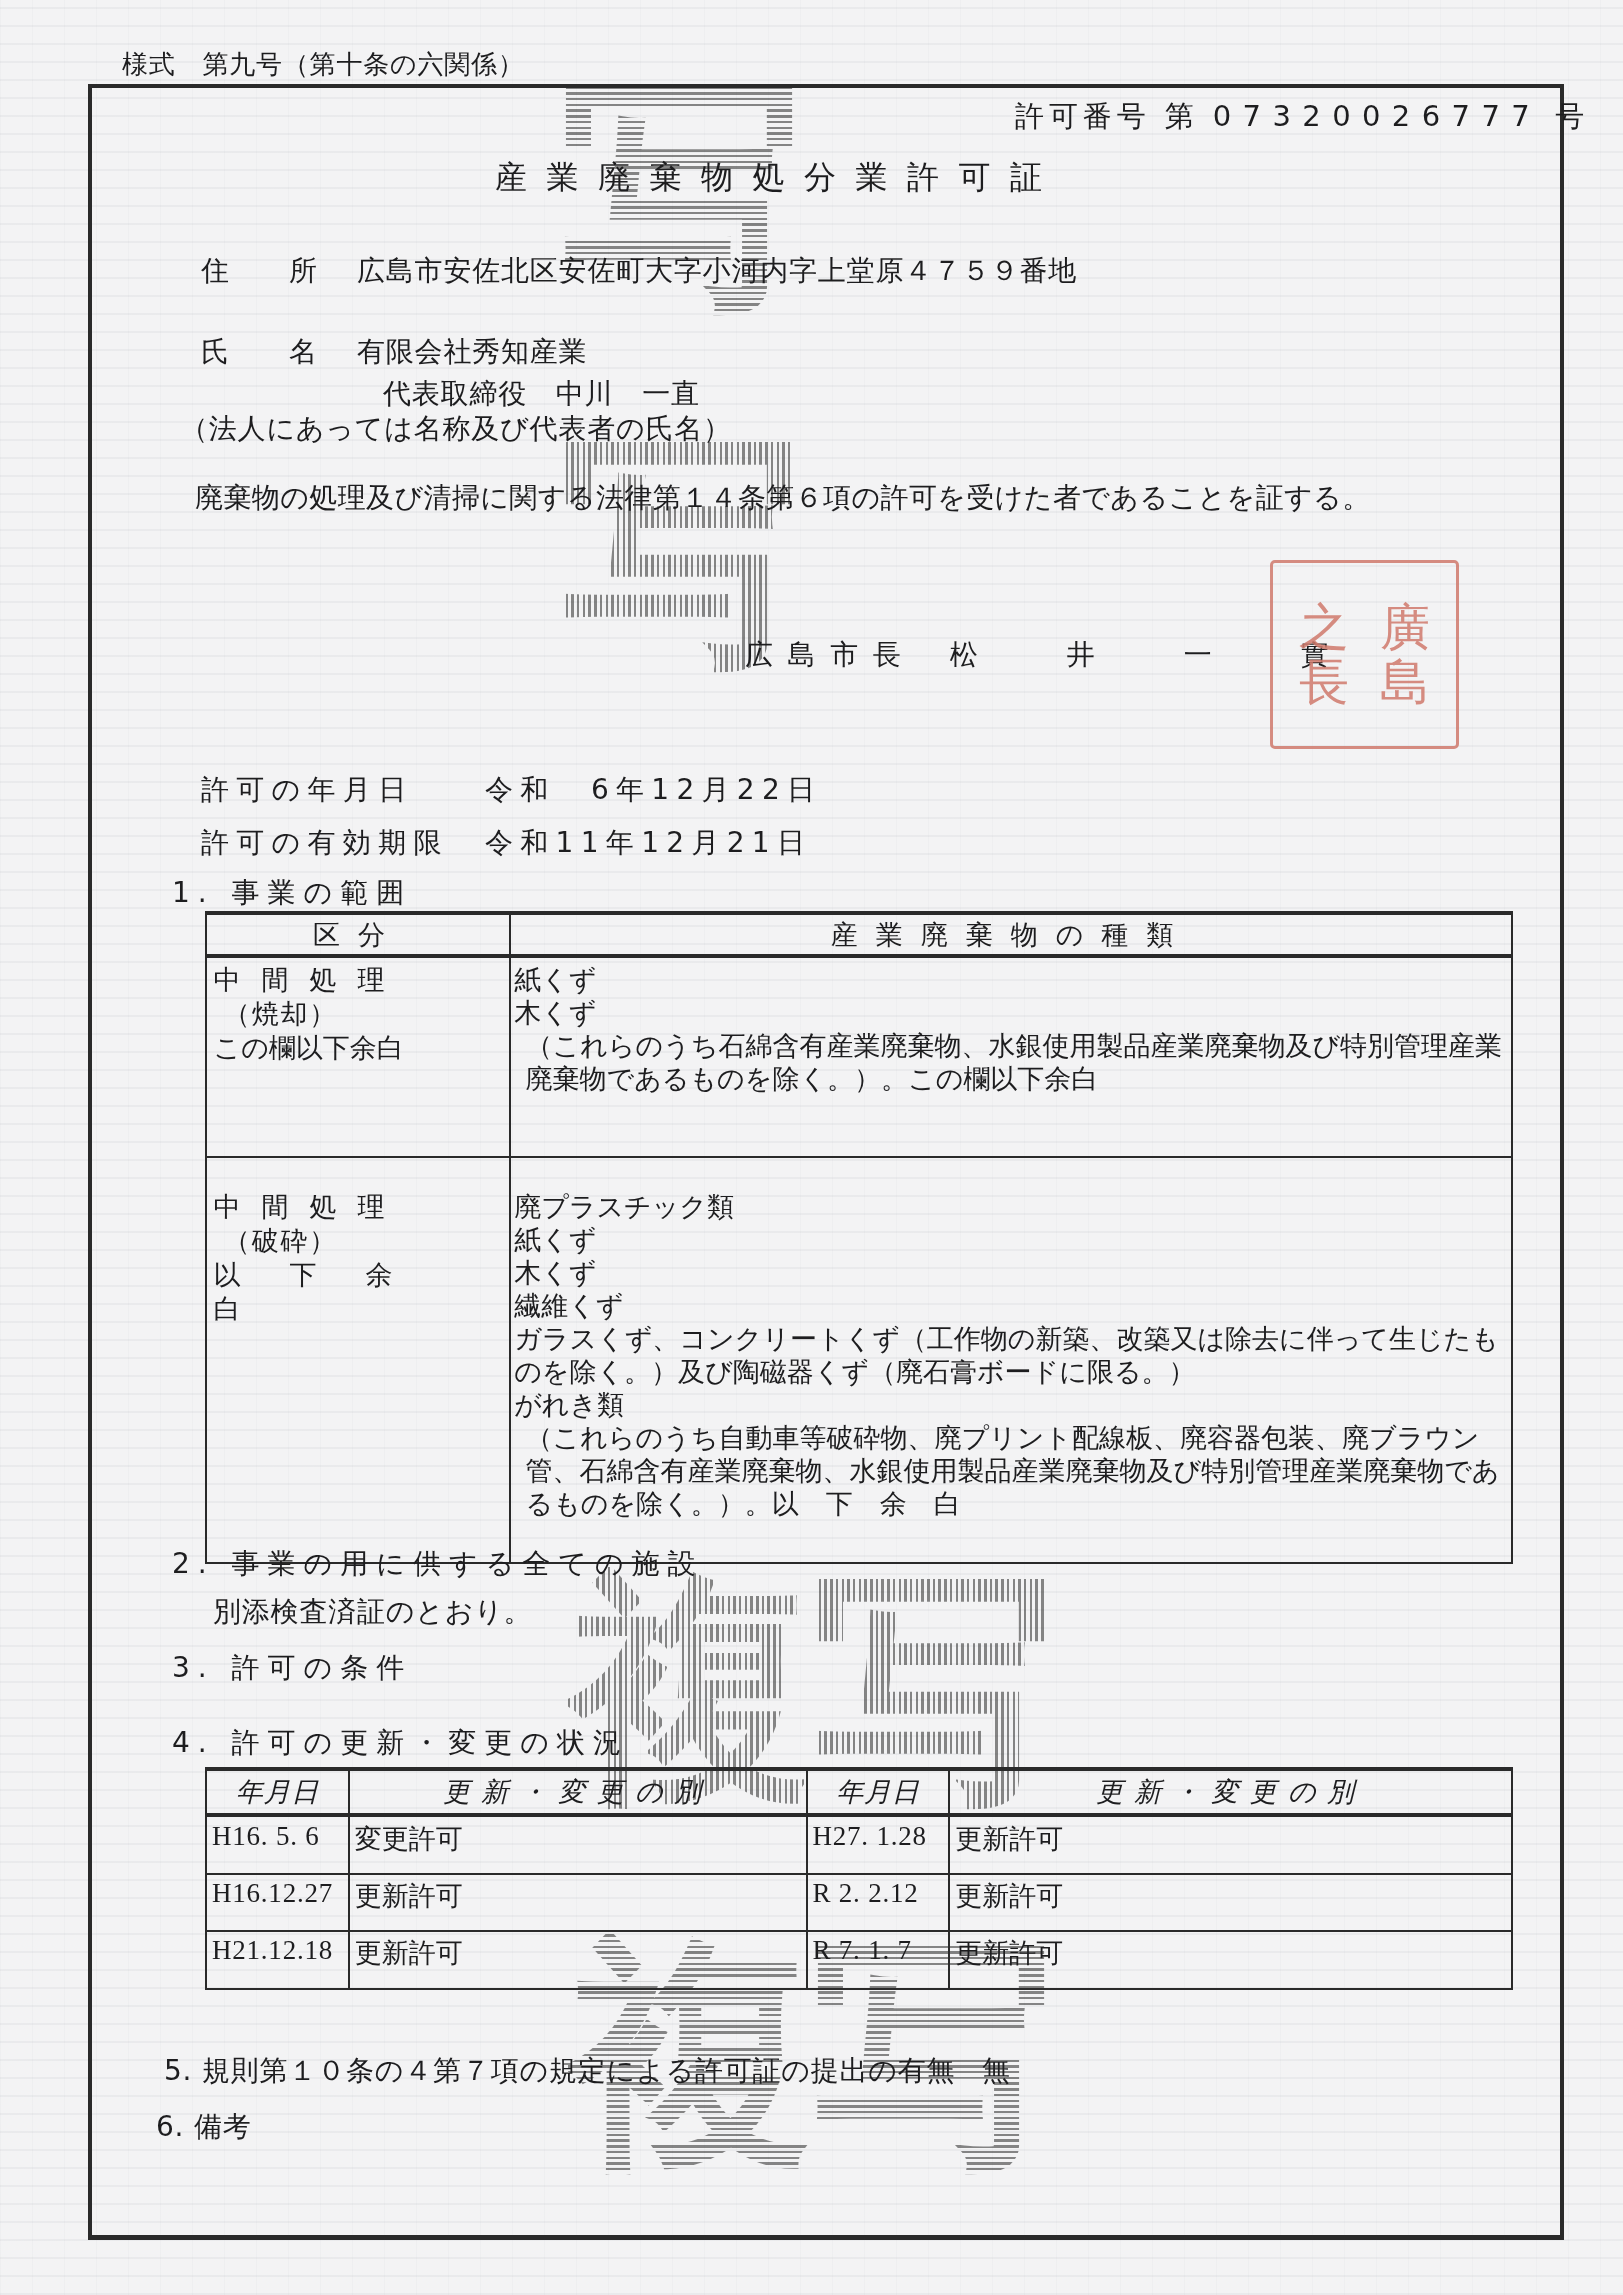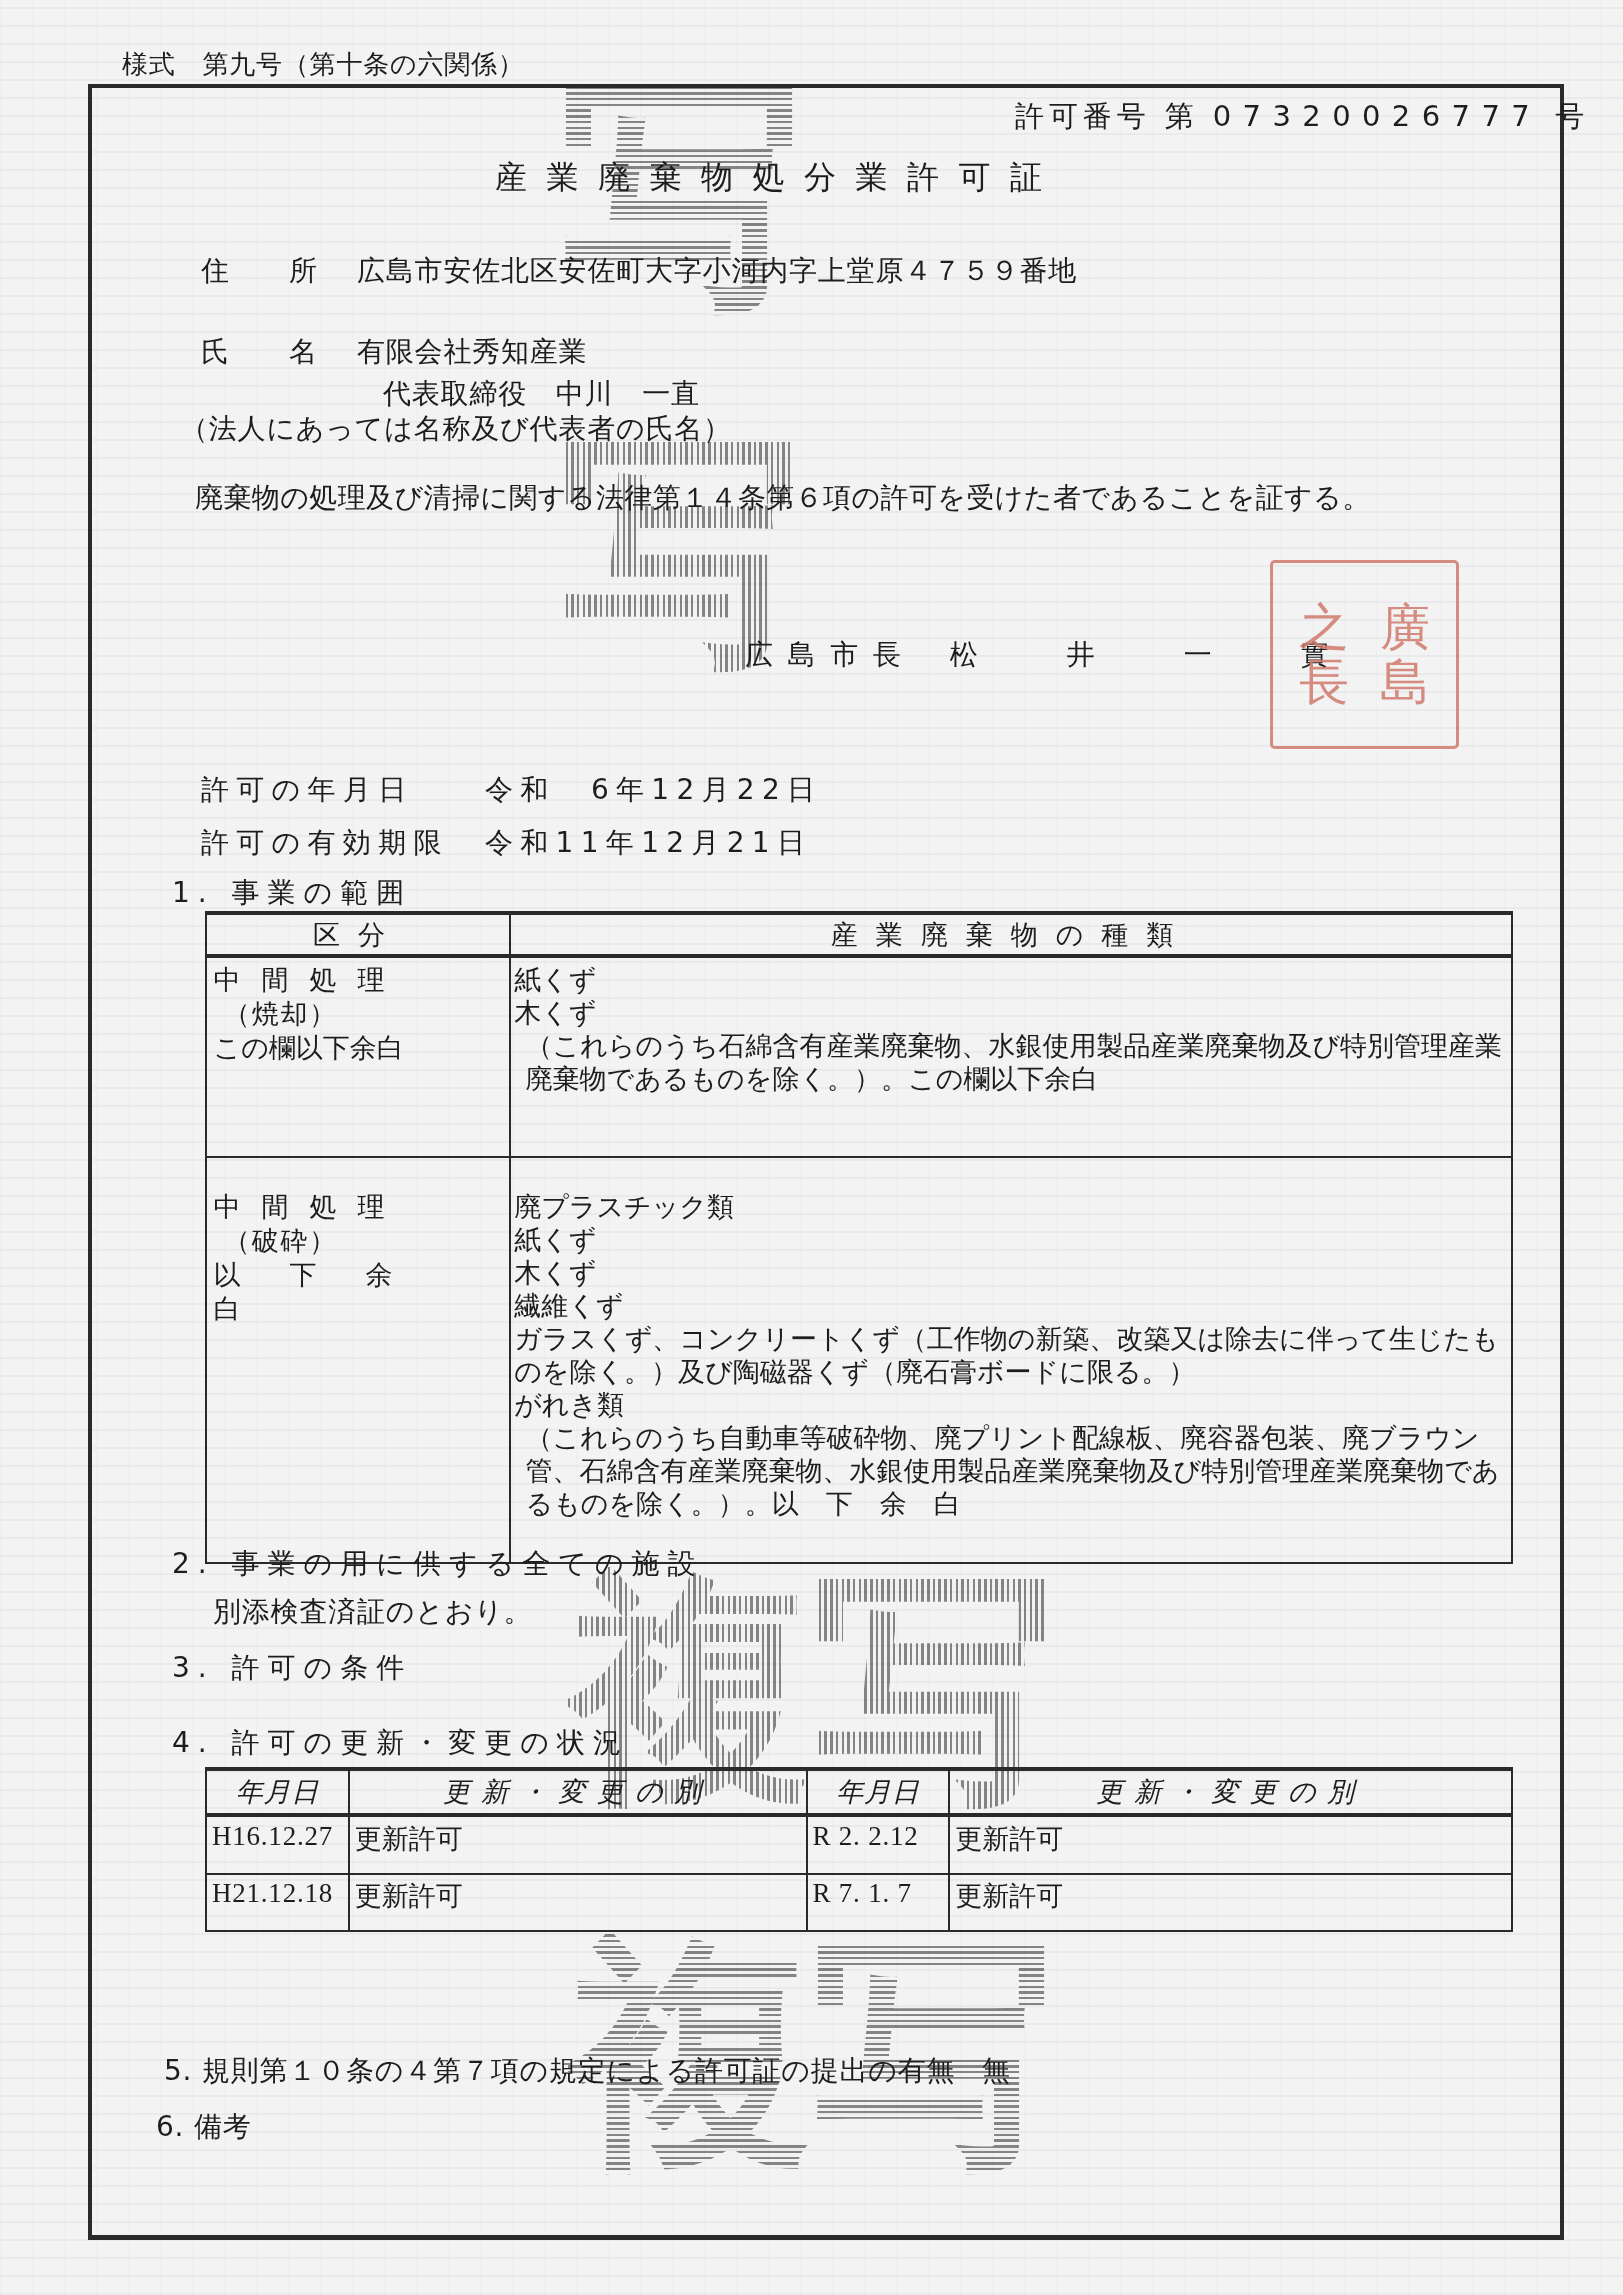--- a/index.html
+++ b/index.html
@@ -163,20 +163,26 @@
 
 <table class="changes">
   <tbody>
       <tr>
     <th class="d">年月日</th>
     <th class="t">更新・変更の別</th>
     <th class="d">年月日</th>
     <th>更新・変更の別</th>
   </tr>
   <tr>
+    <td class="d">H16. 5. 6</td>
+    <td class="t">変更許可</td>
+    <td class="d">H27. 1.28</td>
+    <td>更新許可</td>
+  </tr>
+  <tr>
     <td class="d">H16.12.27</td>
     <td class="t">更新許可</td>
     <td class="d">R 2. 2.12</td>
     <td>更新許可</td>
   </tr>
   <tr>
     <td class="d">H21.12.18</td>
     <td class="t">更新許可</td>
     <td class="d">R 7. 1. 7</td>
     <td>更新許可</td>

